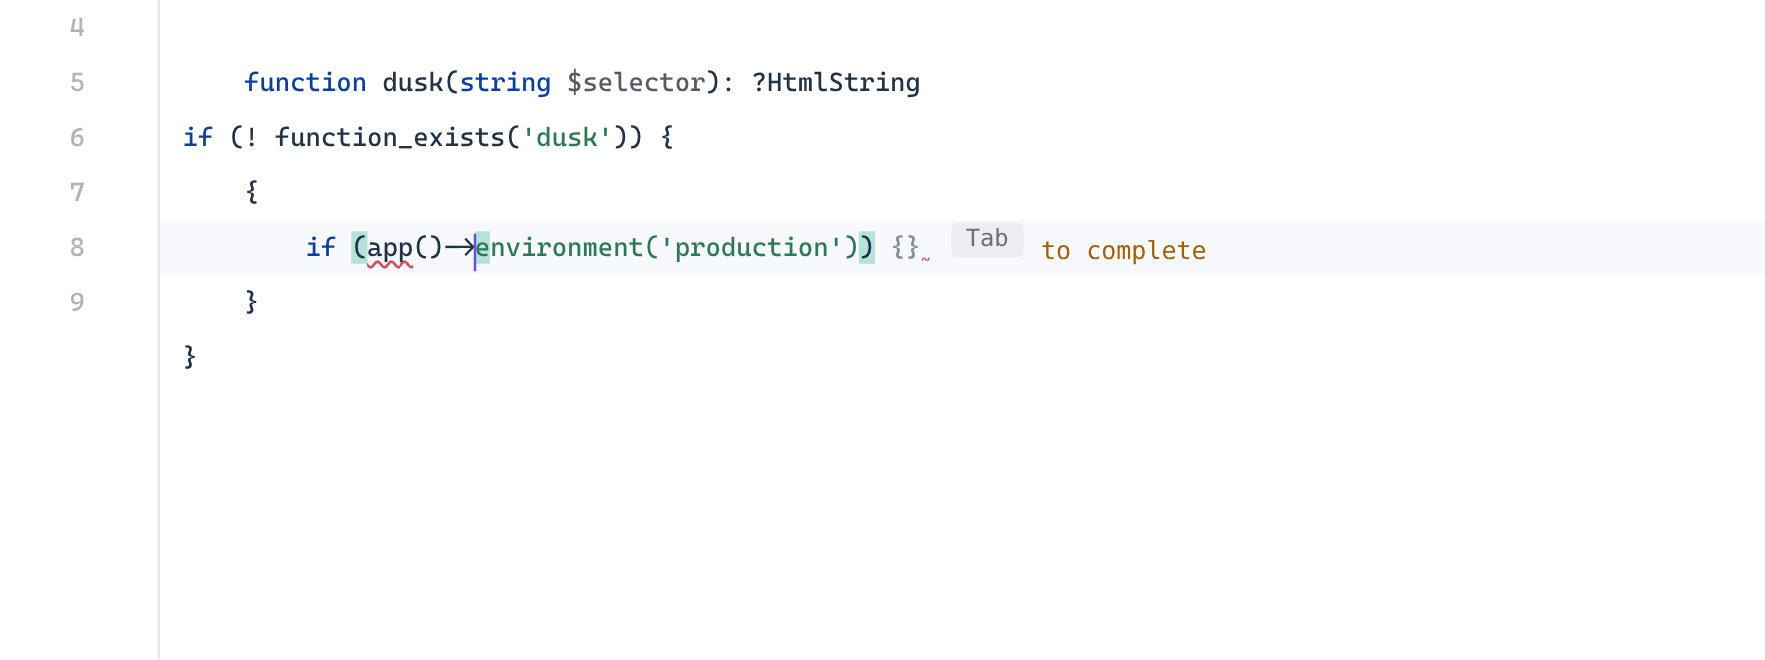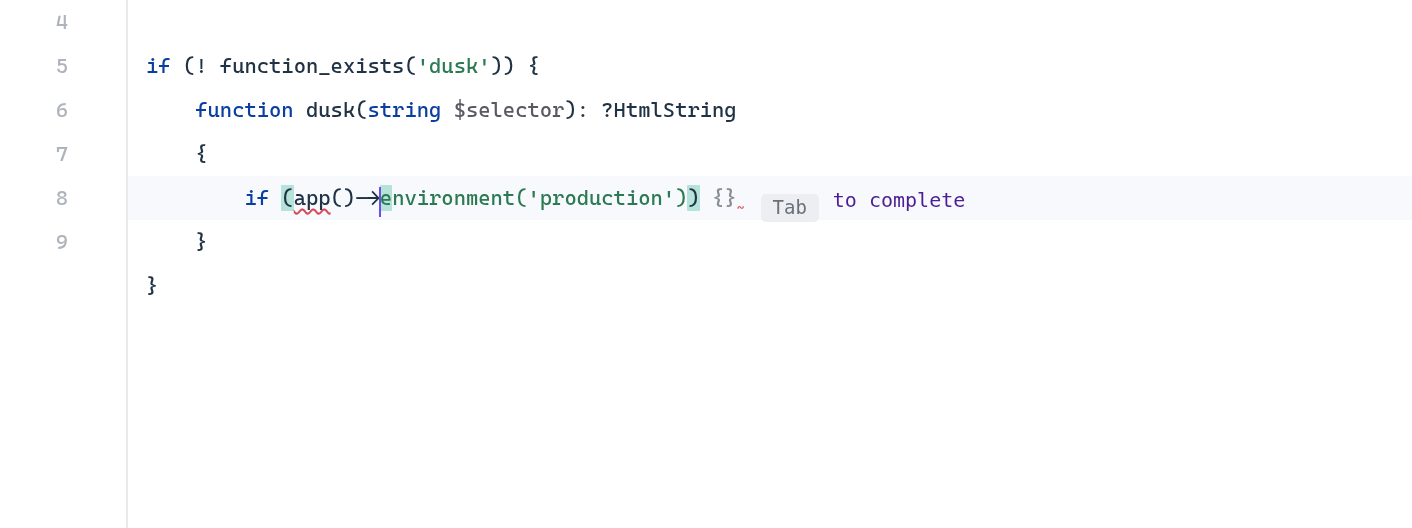--- a/index.html
+++ b/index.html
@@ -80,35 +80,35 @@
   }
 
   .squiggle {
     text-decoration: underline wavy #d9495b;
     text-decoration-skip-ink: none;
     text-underline-offset: 3px;
   }
 
   .hint {
     display: inline-flex;
-    align-items: flex-end;
+    align-items: flex-start;
     margin-left: 18px;
     vertical-align: middle;
   }
   .hint .key {
     background: #eceef1;
     color: #6a707b;
     border-radius: 5px;
     padding: 4px 12px 5px 12px;
     font-size: 19px;
     line-height: 1;
     font-family: ui-monospace, monospace;
   }
   .hint .txt {
-    color: #4c1d95;
+    color: #a16207;
     font-size: 20px;
     margin-left: 14px;
     font-family: ui-monospace, monospace;
   }
 
   .tiny-squiggle {
     color: #d9495b;
     font-size: 13px;
     position: relative;
     top: 7px;
@@ -125,23 +125,23 @@
     <div class="ln">6</div>
     <div class="ln">7</div>
     <div class="ln">8</div>
     <div class="ln">9</div>
   </div>
 
   <div class="code">
 
     <div class="line"></div>
 
+    <div class="line"><span class="nm">    </span><span class="kw">function</span><span class="nm"> </span><span class="nm">dusk</span><span class="punc">(</span><span class="kw">string</span><span class="nm"> </span><span class="var">$selector</span><span class="nm">): ?</span><span class="type">HtmlString</span></div>
+
     <div class="line"><span class="kw">if</span><span class="nm"> (! </span><span class="nm">function_exists</span><span class="punc">(</span><span class="str">'dusk'</span><span class="nm">)) {</span></div>
-
-    <div class="line"><span class="nm">    </span><span class="kw">function</span><span class="nm"> </span><span class="nm">dusk</span><span class="punc">(</span><span class="kw">string</span><span class="nm"> </span><span class="var">$selector</span><span class="nm">): ?</span><span class="type">HtmlString</span></div>
 
     <div class="line"><span class="nm">    </span><span class="punc">{</span></div>
 
     <div class="line active"><span class="nm">        </span><span class="kw">if</span><span class="nm"> </span><span class="punc char-hl">(</span><span class="nm squiggle">app</span><span class="nm">()-&gt;</span><span class="cursor"></span><span class="completion char-hl">e</span><span class="completion">nvironment</span><span class="completion">(</span><span class="completion">'production'</span><span class="completion">)</span><span class="punc char-hl">)</span><span class="nm"> </span><span class="ghost">{}</span><span class="tiny-squiggle">∼</span><span class="hint"><span class="key">Tab</span><span class="txt">to complete</span></span></div>
 
     <div class="line"><span class="nm">    </span><span class="punc">}</span></div>
 
     <div class="line"><span class="punc">}</span></div>
 
     <div class="line"></div>

